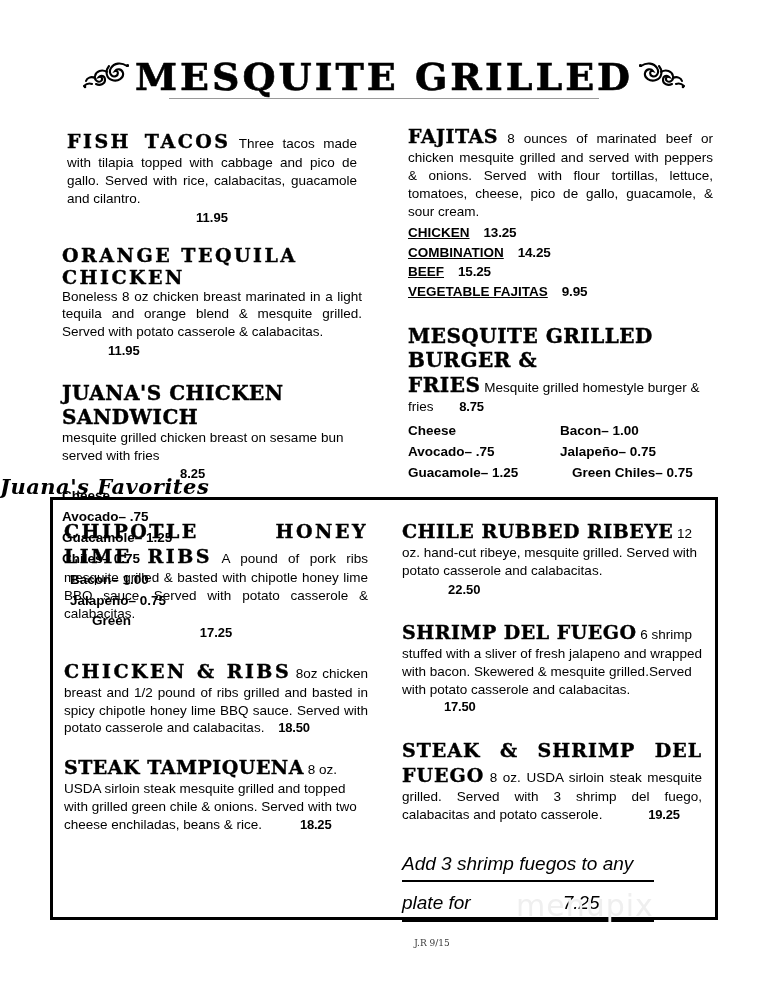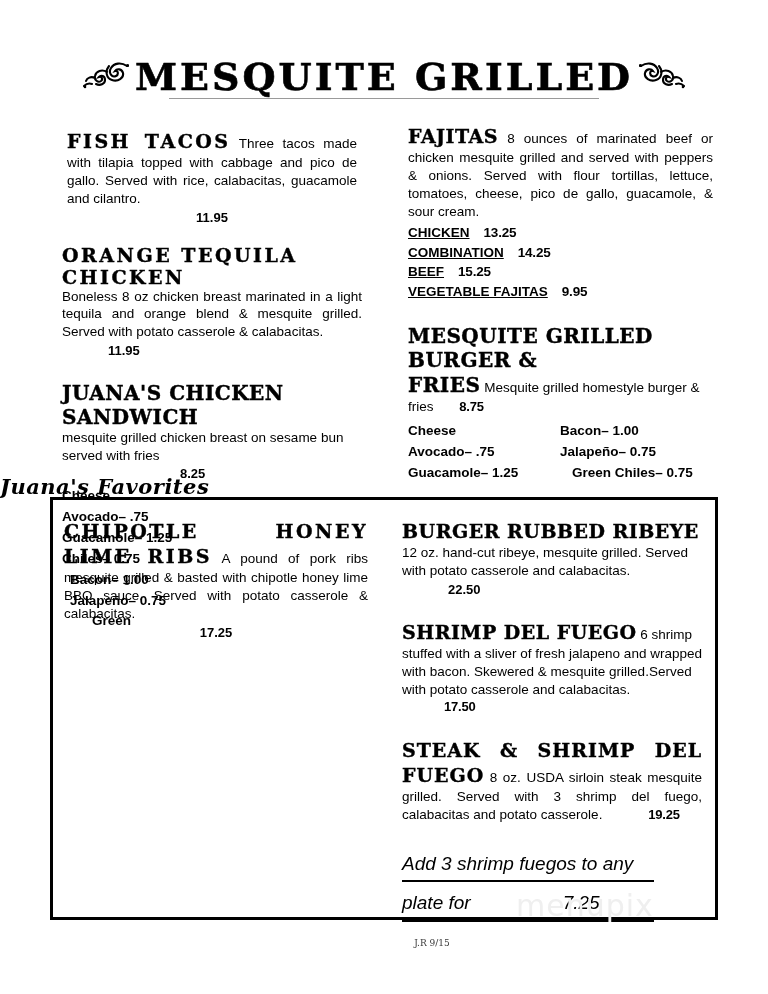--- a/index.html
+++ b/index.html
@@ -324,29 +324,43 @@
 
     <div class="fav-item">
       <p class="desc" style="margin:0;">
         <span class="item-name spaced">CHIPOTLE HONEY LIME RIBS</span>
         <span>A pound of pork ribs mesquite grilled &amp; basted with chipotle honey lime BBQ sauce. Served with potato casserole &amp; calabacitas.</span>
         <span class="price-center">17.25</span>
       </p>
     </div>
 
 
-
+    <div class="fav-item" style="margin-top:18px;">
+      <p class="desc" style="margin:0;">
+        <span class="item-name spaced">CHICKEN &amp; RIBS</span>
+        <span>8oz chicken breast and 1/2 pound of ribs grilled and basted in spicy chipotle honey lime BBQ sauce. Served with potato casserole and calabacitas.</span>
+        <span class="price" style="margin-left:10px;">18.50</span>
+      </p>
+    </div>
+
+    <div class="fav-item" style="margin-top:18px;">
+      <p class="desc left" style="margin:0;">
+        <span class="item-name">STEAK TAMPIQUENA</span>
+        <span>8 oz. USDA sirloin steak mesquite grilled and topped with grilled green chile &amp; onions. Served with two cheese enchiladas, beans &amp; rice.</span>
+        <span class="price" style="margin-left:34px;">18.25</span>
+      </p>
+    </div>
 
   </div>
 
   <div class="fav-col fav-right">
 
     <div class="fav-item">
       <p class="desc left" style="margin:0;">
-        <span class="item-name">BURGER RUBBED RIBEYE</span>
+        <span class="item-name">CHILE RUBBED RIBEYE</span>
         <span>12 oz. hand-cut ribeye, mesquite grilled. Served with potato casserole and calabacitas.</span>
         <span class="price-indent near">22.50</span>
       </p>
     </div>
 
     <div class="fav-item" style="margin-top:22px;">
       <p class="desc left" style="margin:0;">
         <span class="item-name">SHRIMP DEL FUEGO</span>
         <span>6 shrimp stuffed with a sliver of fresh jalapeno and wrapped with bacon. Skewered &amp; mesquite grilled.Served with potato casserole and calabacitas.</span>
         <span class="price" style="margin-left:42px;">17.50</span>

